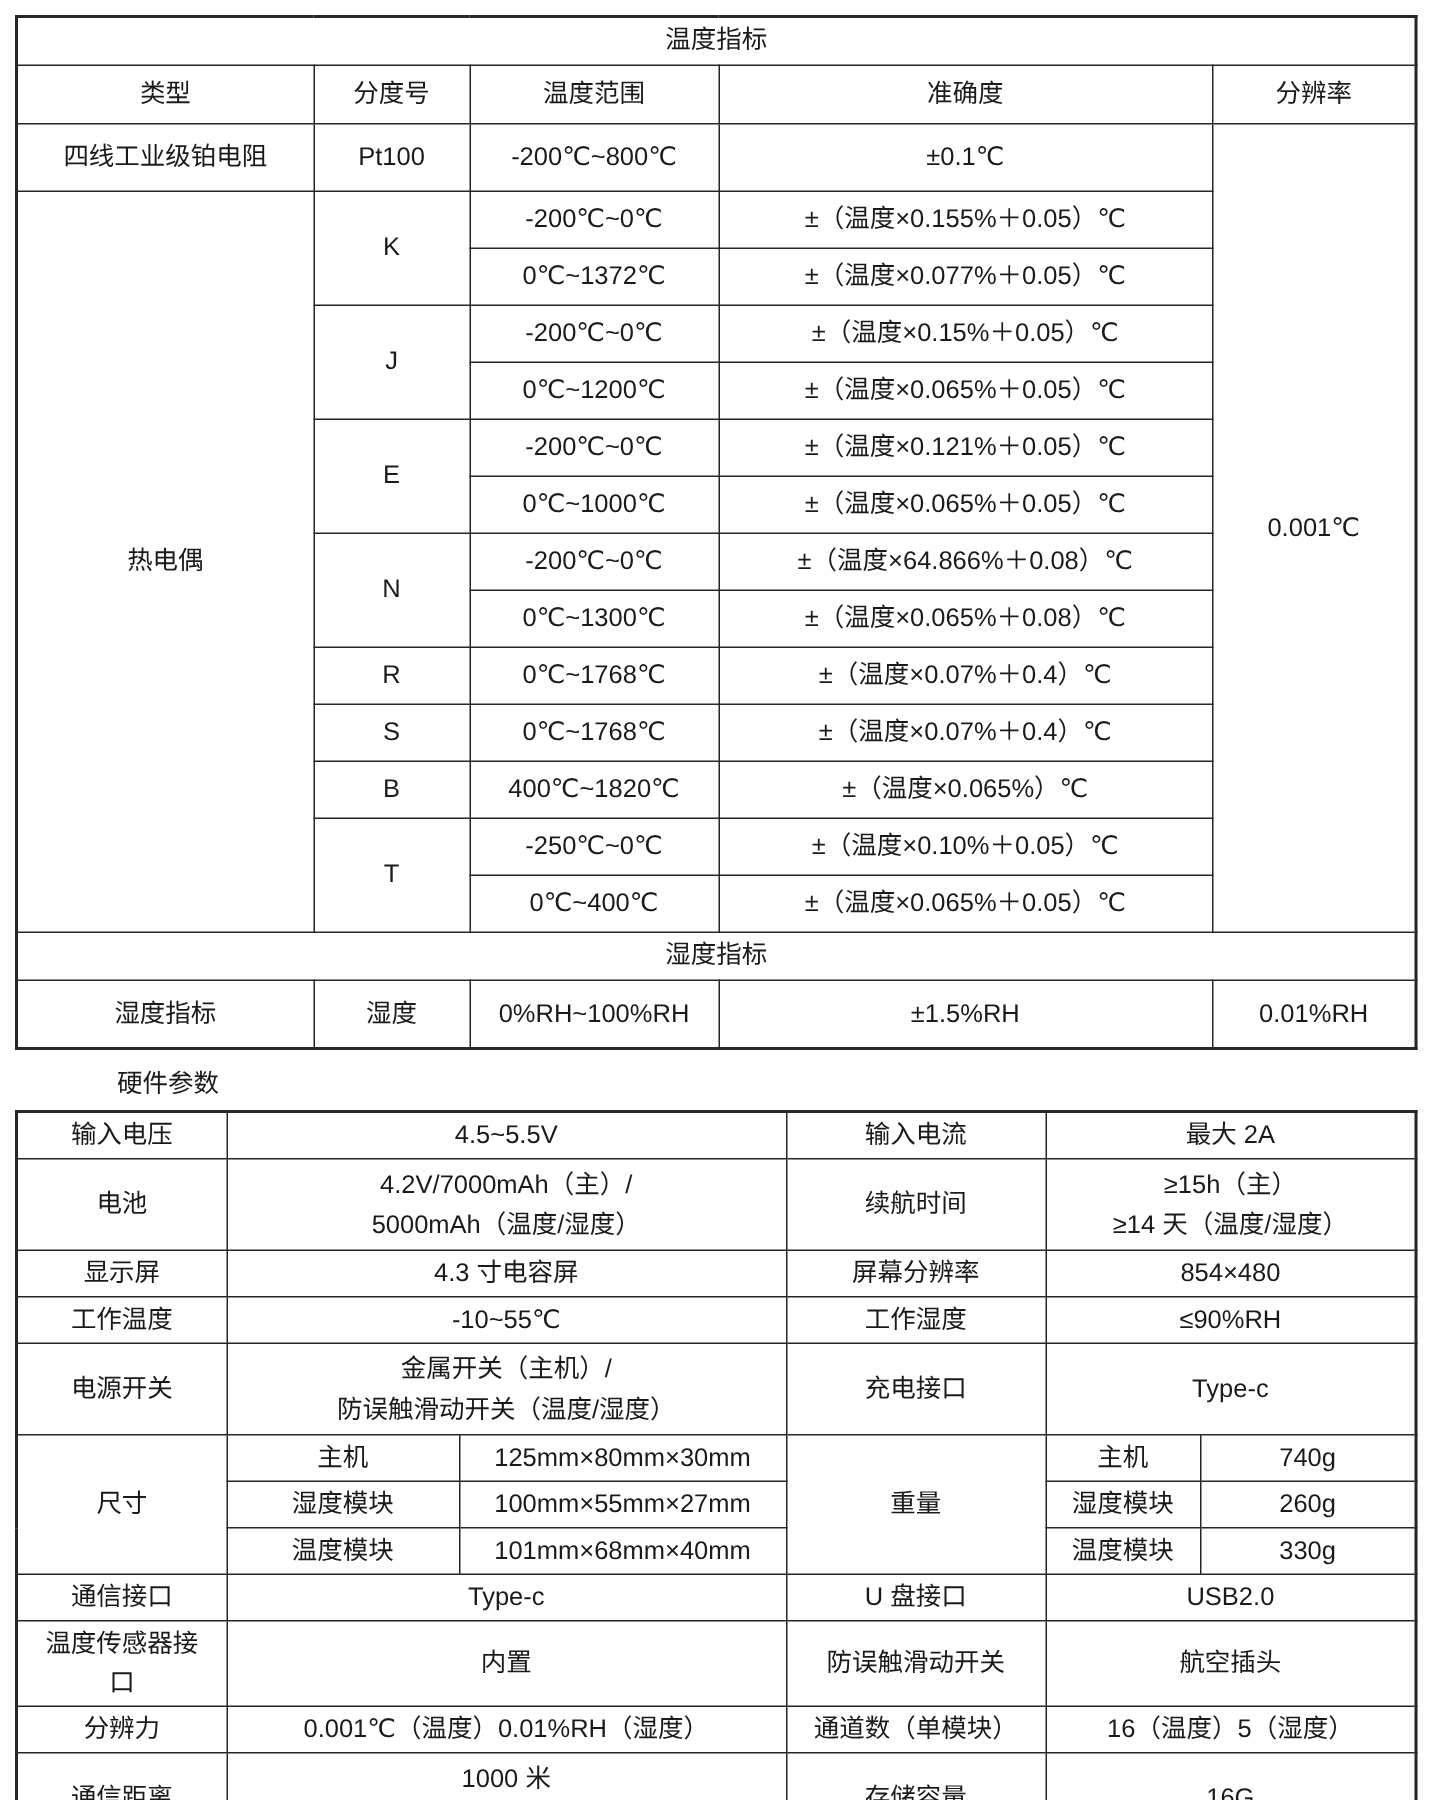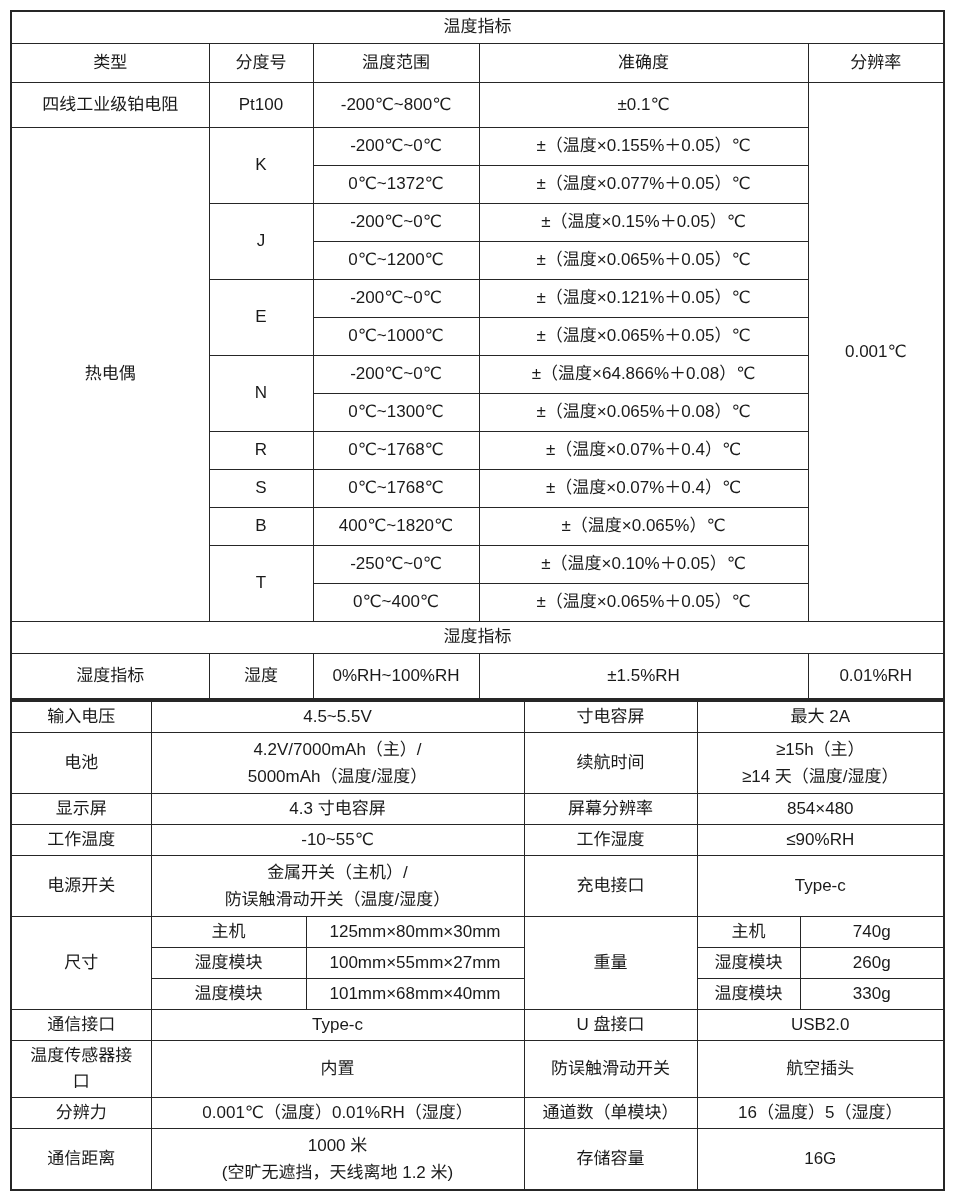--- a/index.html
+++ b/index.html
@@ -153,35 +153,36 @@
       <tr class="h-big">
         <td>湿度指标</td>
         <td>湿度</td>
         <td>0%RH~100%RH</td>
         <td>±1.5%RH</td>
         <td>0.01%RH</td>
       </tr>
     </tbody>
   </table>
 
+  <div class="caption">硬件参数</div>
 
   <table class="spec">
     <colgroup>
       <col style="width:140px">
         <col style="width:155px">
         <col style="width:218px">
         <col style="width:173px">
         <col style="width:103px">
         <col style="width:144px">
     </colgroup>
     <tbody>
       <tr class="h2-s">
         <td>输入电压</td>
         <td colspan="2">4.5~5.5V</td>
-        <td>寸电容屏</td>
+        <td>输入电流</td>
         <td colspan="2">最大 2A</td>
       </tr>
       <tr class="h2-d">
         <td>电池</td>
         <td colspan="2" class="two-line">
           <div>4.2V/7000mAh（主）/</div>
           <div>5000mAh（温度/湿度）</div>
         </td>
         <td>续航时间</td>
         <td colspan="2" class="two-line">

